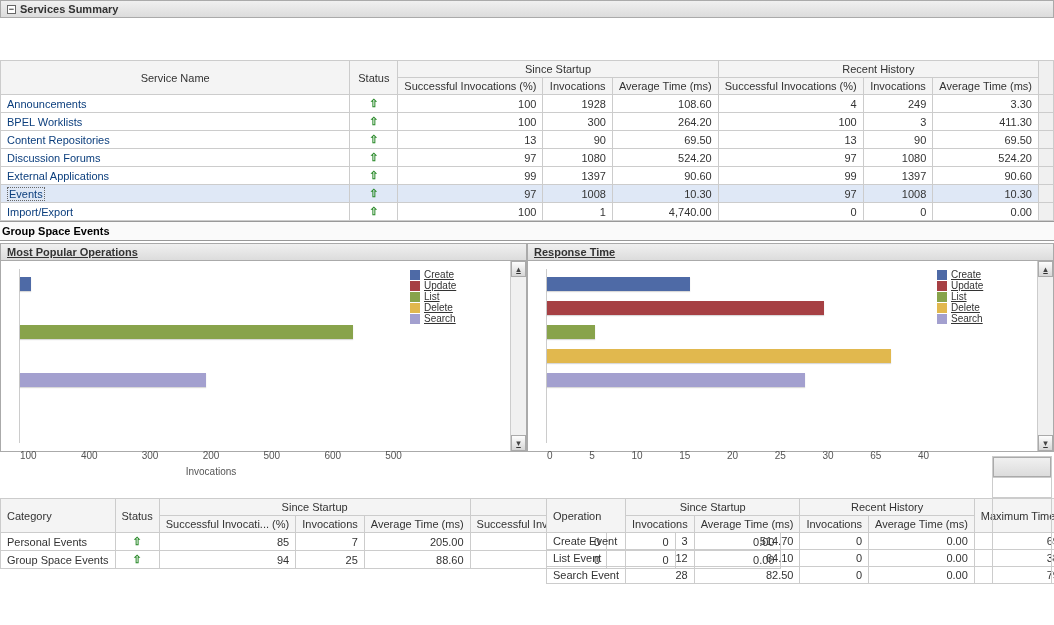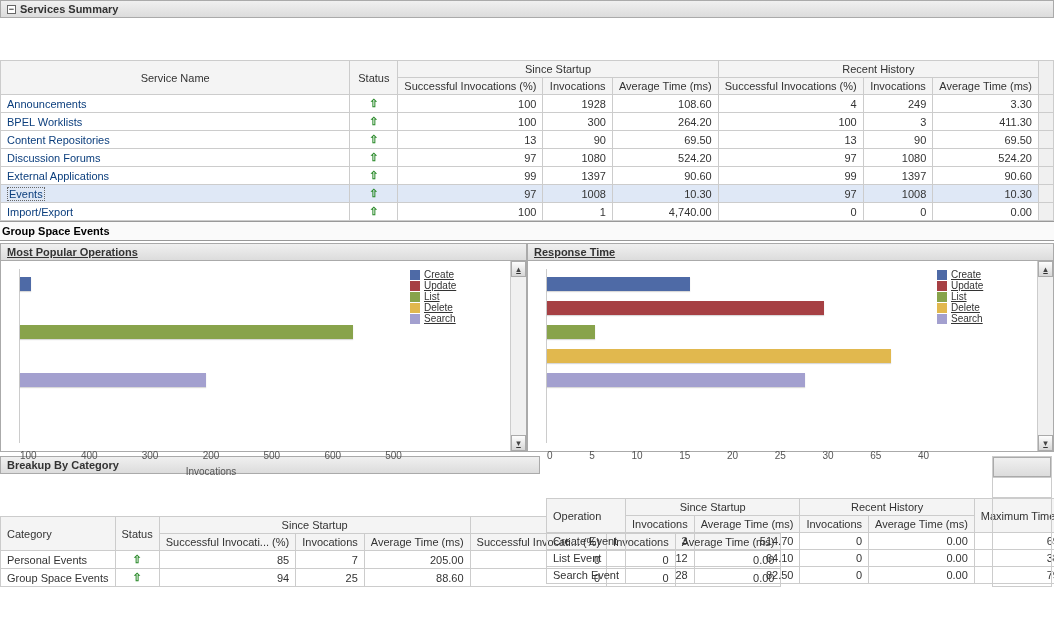--- a/index.html
+++ b/index.html
@@ -356,21 +356,20 @@
         <div class="scroll-btn">▴</div>
         <div class="scroll-track"></div>
         <div class="scroll-btn">▾</div>
       </div>
     </div>
   </div>
 </div>
 
 <div class="bottom-grid-wrap">
   <div class="bottom-panel" style="width:540px">
-    <div class="panel-header">Breakup By Category</div>
     <table class="grid">
       <thead>
         <tr>
           <th rowspan="2" style="text-align:left">Category</th>
           <th rowspan="2">Status</th>
           <th colspan="3" class="grp">Since Startup</th>
           <th colspan="3" class="grp">Recent History</th>
         </tr>
         <tr>
           <th>Successful Invocati... (%)</th>

